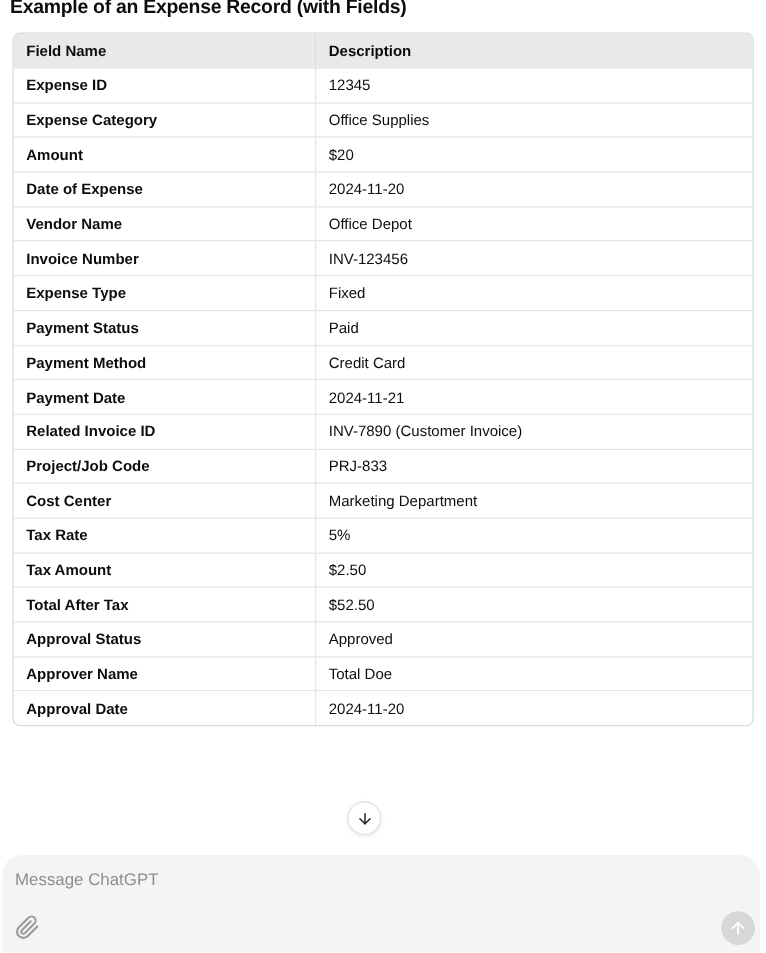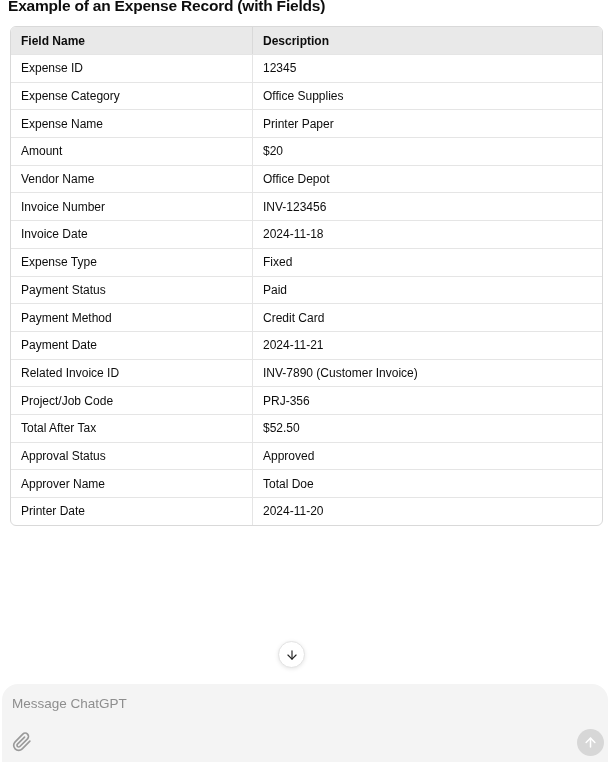--- a/index.html
+++ b/index.html
@@ -48,21 +48,21 @@
   }
   th:first-child { border-right:1px solid #d9d9d9; }
   td {
     height:27.7px;
     padding:0 10px;
     border-top:1px solid #e5e5e5;
     vertical-align:middle;
     white-space:nowrap;
     overflow:hidden;
   }
-  td.field { font-weight:400; border-right:1px solid #e5e5e5; }
+  td.field { font-weight:700; border-right:1px solid #e5e5e5; }
   .scroll-btn {
     position:absolute;
     left:278px;
     top:641px;
     width:27px;
     height:27px;
     border-radius:50%;
     background:#ffffff;
     border:1px solid #e3e3e3;
     box-shadow:0 1px 4px rgba(0,0,0,0.10);
@@ -144,40 +144,36 @@
     <tbody>
         <tr>
           <td class="field">Expense ID</td>
           <td>12345</td>
         </tr>
         <tr>
           <td class="field">Expense Category</td>
           <td>Office Supplies</td>
         </tr>
         <tr>
-          <td class="field">Expense Name</td>
-          <td>Printer Paper</td>
-        </tr>
-        <tr>
           <td class="field">Amount</td>
           <td>$20</td>
         </tr>
         <tr>
+          <td class="field">Date of Expense</td>
+          <td>2024-11-20</td>
+        </tr>
+        <tr>
           <td class="field">Vendor Name</td>
           <td>Office Depot</td>
         </tr>
         <tr>
           <td class="field">Invoice Number</td>
           <td>INV-123456</td>
         </tr>
         <tr>
-          <td class="field">Invoice Date</td>
-          <td>2024-11-18</td>
-        </tr>
-        <tr>
           <td class="field">Expense Type</td>
           <td>Fixed</td>
         </tr>
         <tr>
           <td class="field">Payment Status</td>
           <td>Paid</td>
         </tr>
         <tr>
           <td class="field">Payment Method</td>
           <td>Credit Card</td>
@@ -185,36 +181,48 @@
         <tr>
           <td class="field">Payment Date</td>
           <td>2024-11-21</td>
         </tr>
         <tr>
           <td class="field">Related Invoice ID</td>
           <td>INV-7890 (Customer Invoice)</td>
         </tr>
         <tr>
           <td class="field">Project/Job Code</td>
-          <td>PRJ-356</td>
+          <td>PRJ-833</td>
+        </tr>
+        <tr>
+          <td class="field">Cost Center</td>
+          <td>Marketing Department</td>
+        </tr>
+        <tr>
+          <td class="field">Tax Rate</td>
+          <td>5%</td>
+        </tr>
+        <tr>
+          <td class="field">Tax Amount</td>
+          <td>$2.50</td>
         </tr>
         <tr>
           <td class="field">Total After Tax</td>
           <td>$52.50</td>
         </tr>
         <tr>
           <td class="field">Approval Status</td>
           <td>Approved</td>
         </tr>
         <tr>
           <td class="field">Approver Name</td>
           <td>Total Doe</td>
         </tr>
         <tr>
-          <td class="field">Printer Date</td>
+          <td class="field">Approval Date</td>
           <td>2024-11-20</td>
         </tr>
       </tbody>
   </table>
 </div>
 
 <button class="scroll-btn">
   <span style="display:flex;">
     <svg width="14" height="14" viewBox="0 0 24 24" fill="none" stroke="#212121" stroke-width="2" stroke-linecap="round" stroke-linejoin="round">
         <path d="M12 5v14"></path>

